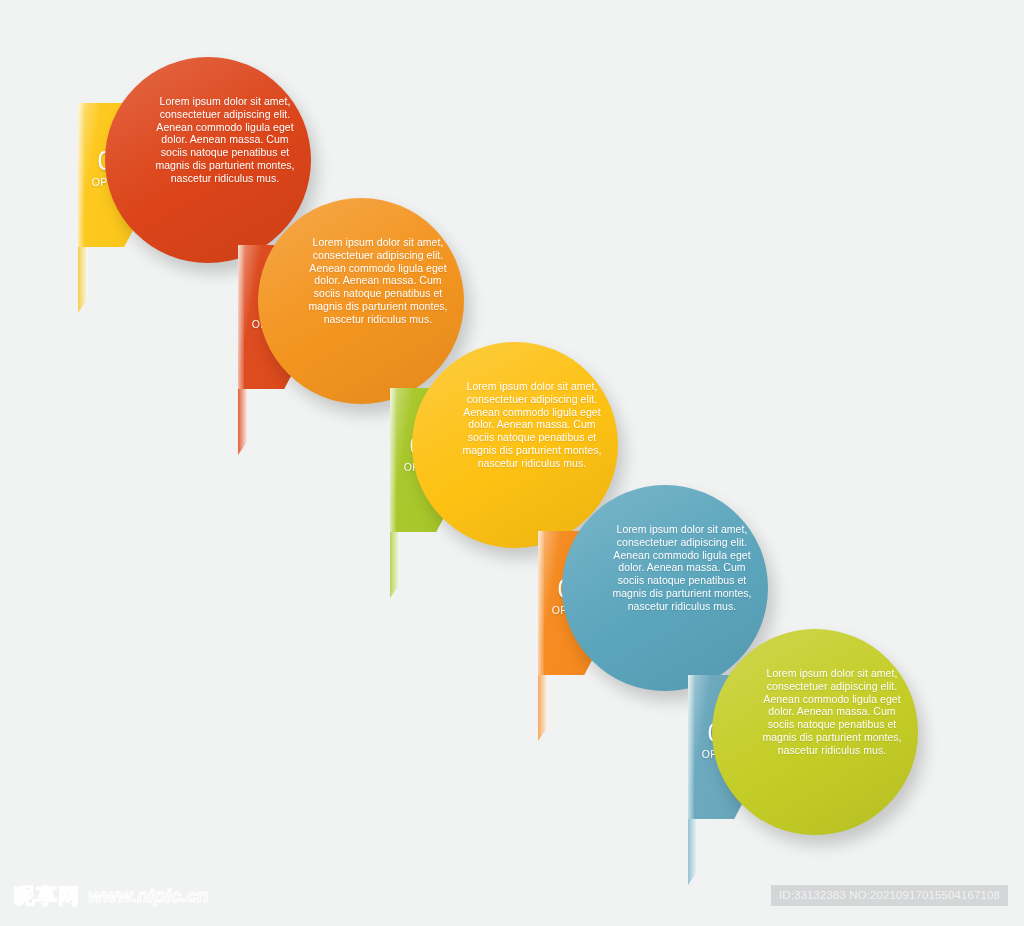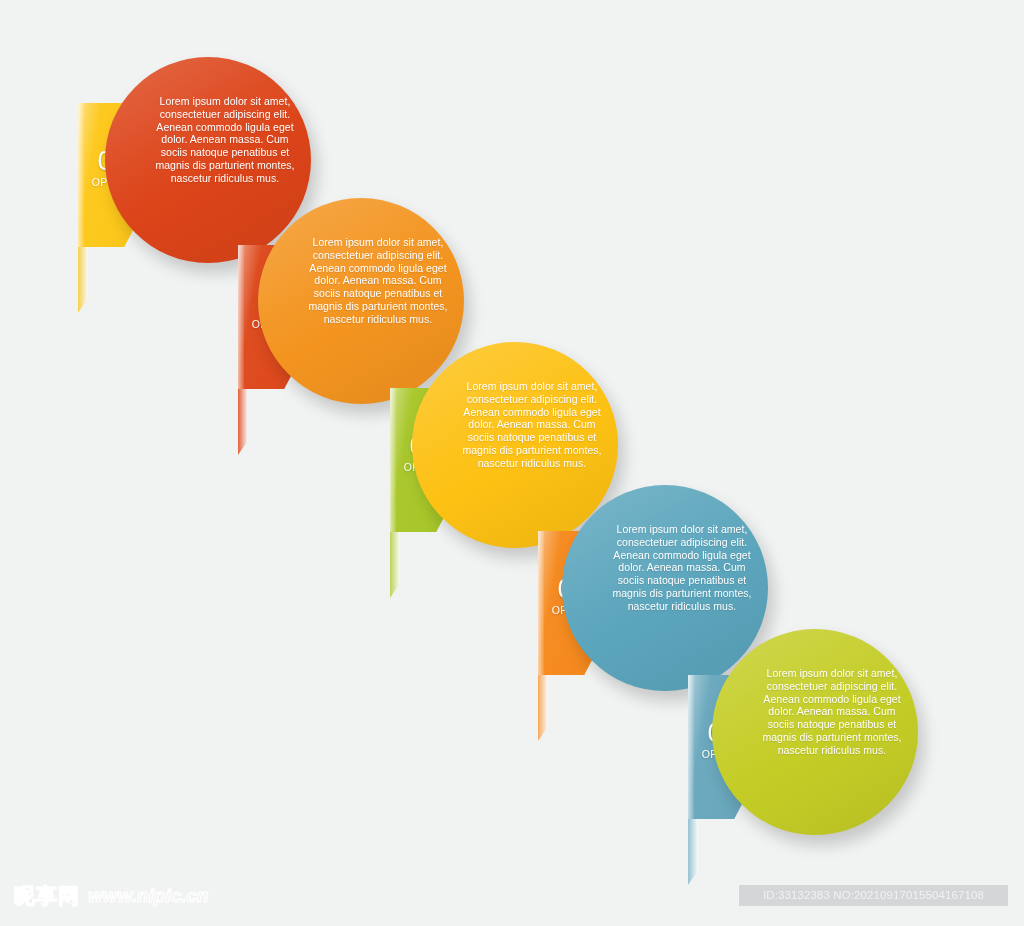--- a/index.html
+++ b/index.html
@@ -145,21 +145,21 @@
   }
 
   #id-badge {
     position: absolute;
     right: 16px;
     bottom: 20px;
     background: #d5d6d7;
     color: #f2f2f2;
     font-size: 11.5px;
     line-height: 17px;
-    padding: 2px 24px;
+    padding: 2px 8px;
     letter-spacing: 0.1px;
     white-space: nowrap;
   }
 </style>
 </head>
 <body style="background: rgb(241, 242, 242);">
 
 <div id="canvas" style="background: rgb(241, 242, 242);">
 
   <div id="steps-layer">

